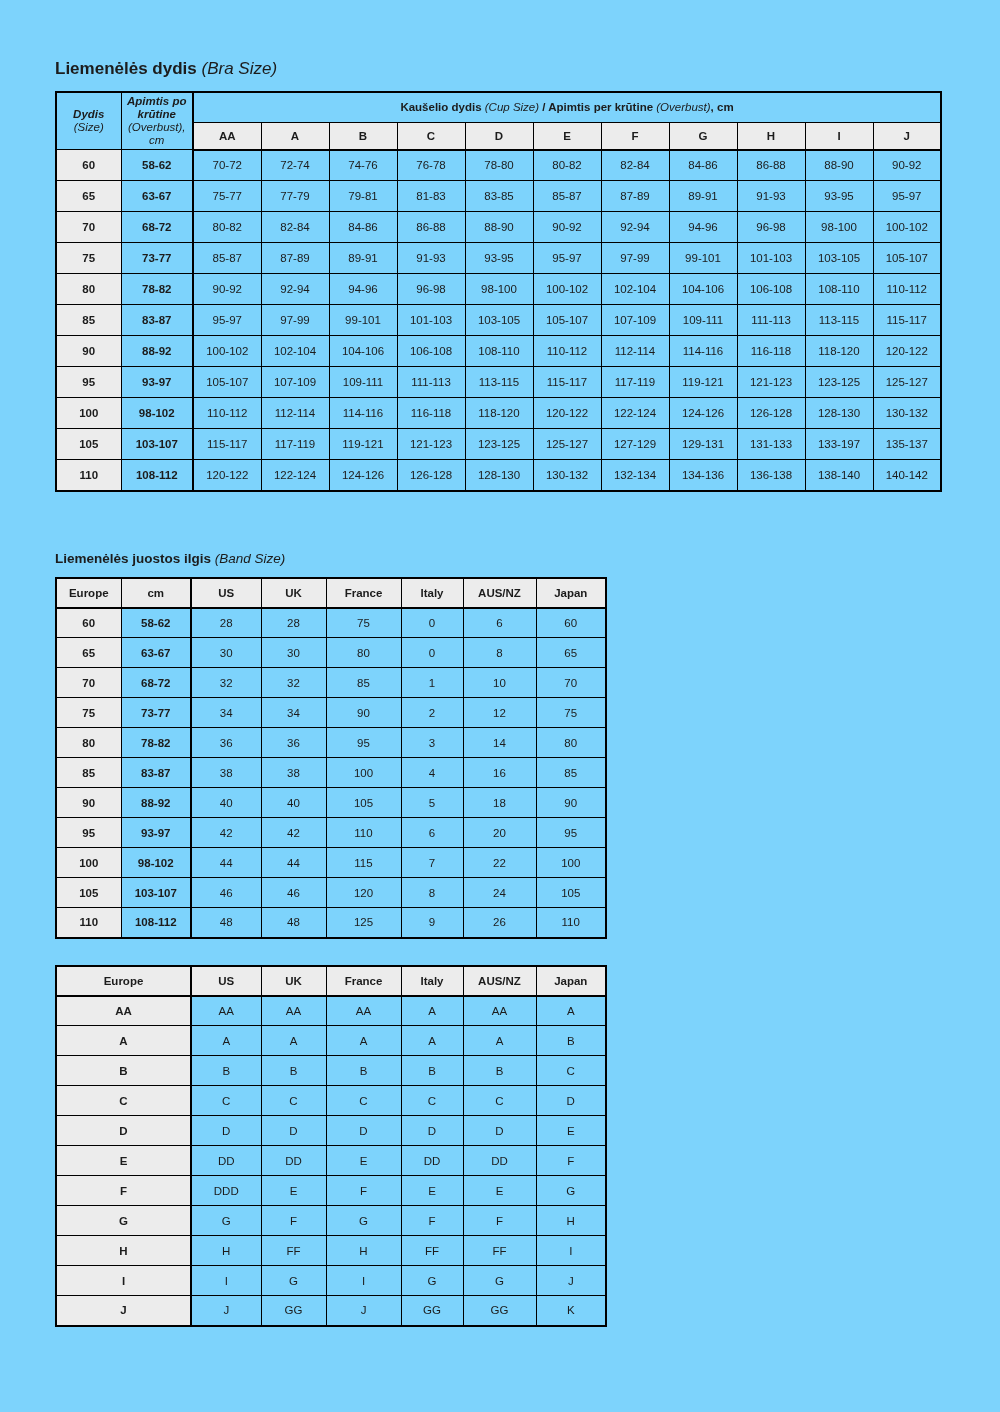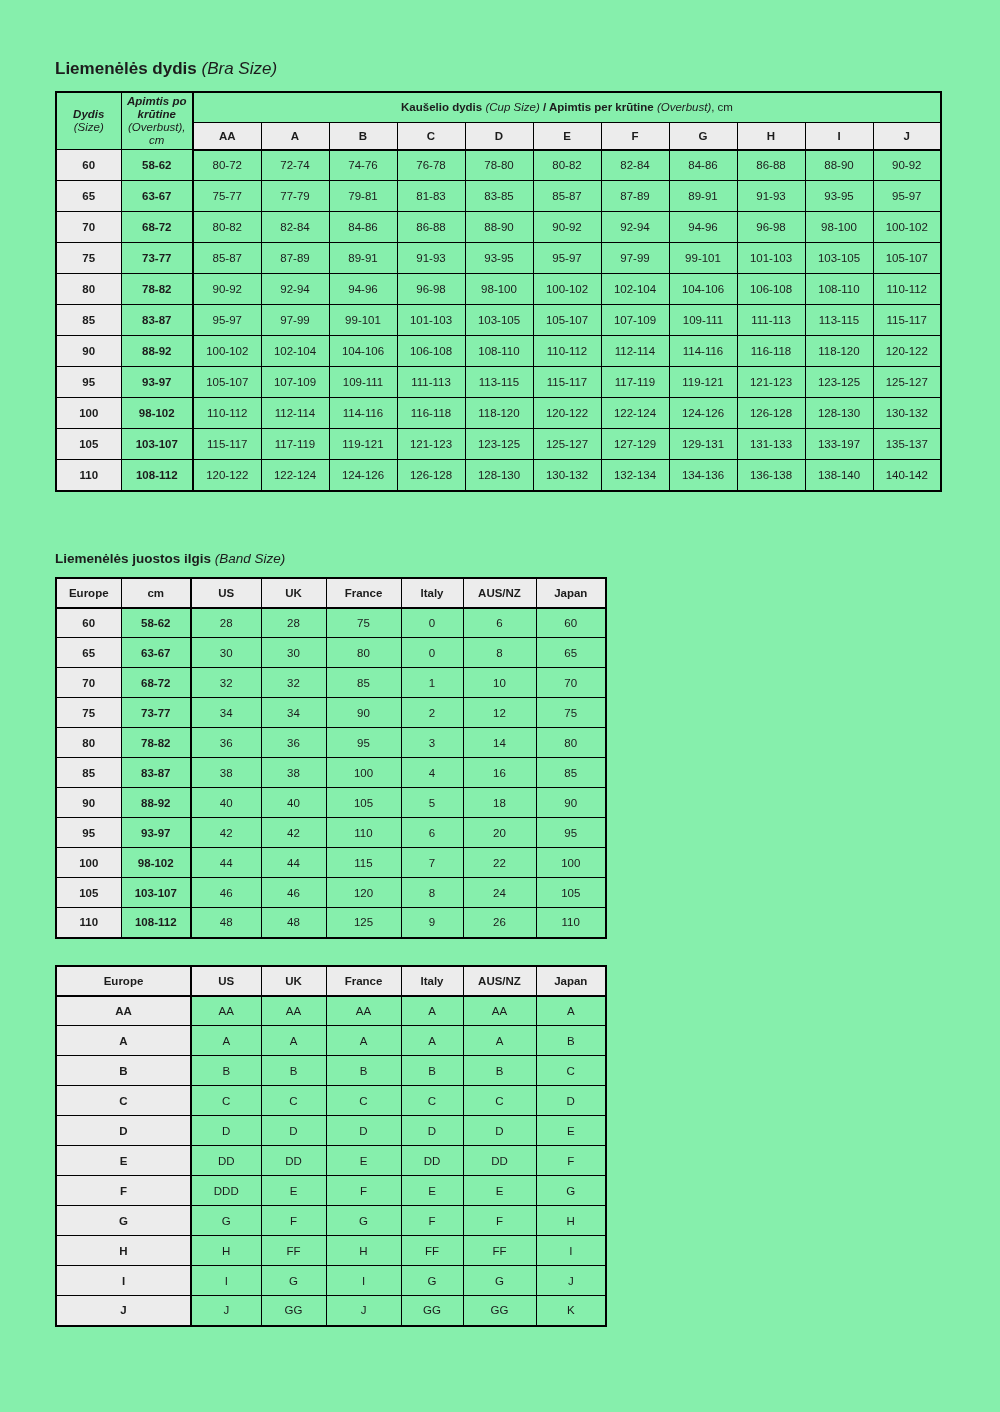--- a/index.html
+++ b/index.html
@@ -6,21 +6,21 @@
   html, body { margin: 0; padding: 0; background: #ffffff; }
   body {
     font-family: "Liberation Sans", sans-serif;
     color: #1c1c1c;
     width: 1000px;
   }
   .page {
     width: 1000px;
     height: 1412px;
     padding: 60px 57px 0 55px;
-    background: #86efac;
+    background: #7dd3fc;
     overflow: hidden;
   }
   .h-main {
     font-size: 17px;
     font-weight: 700;
     line-height: 18px;
     margin: 0 0 13px 0;
   }
   .h-sub {
     font-size: 13.5px;
@@ -81,41 +81,41 @@
       <tr class="hdr-top">
         <th rowspan="2">
           <span class="hdr-block">Dydis</span>
           <span class="hdr-block note">(Size)</span>
         </th>
         <th rowspan="2">
           <span class="hdr-block">Apimtis po krūtine</span>
           <span class="hdr-block note">(Overbust),</span>
           <span class="hdr-block" style="font-weight:400">cm</span>
         </th>
-        <th colspan="11" class="thick-l cup-span-cell"><span>Kaušelio dydis</span> <span class="note">(Cup Size)</span> <span>/ Apimtis per krūtine</span> <span class="note">(Overbust)</span><span style="font-weight:400">, cm</span></th>
+        <th colspan="11" class="thick-l cup-span-cell"><span>Kaušelio dydis</span> <span class="note">(Cup Size)</span> <span>/ Apimtis per krūtine</span> <span class="note">(Overbust)</span><span style="font-weight:700">, cm</span></th>
       </tr>
       <tr class="letters" id="t1-letters">
           <th class="gray thick-l">AA</th>
           <th class="gray">A</th>
           <th class="gray">B</th>
           <th class="gray">C</th>
           <th class="gray">D</th>
           <th class="gray">E</th>
           <th class="gray">F</th>
           <th class="gray">G</th>
           <th class="gray">H</th>
           <th class="gray">I</th>
           <th class="gray">J</th>
         </tr>
     </thead>
     <tbody id="t1-body">
         <tr>
           <th class="gray">60</th>
           <th>58-62</th>
-          <td class="thick-l">80-72</td>
+          <td class="thick-l">70-72</td>
           <td>72-74</td>
           <td>74-76</td>
           <td>76-78</td>
           <td>78-80</td>
           <td>80-82</td>
           <td>82-84</td>
           <td>84-86</td>
           <td>86-88</td>
           <td>88-90</td>
           <td>90-92</td>

